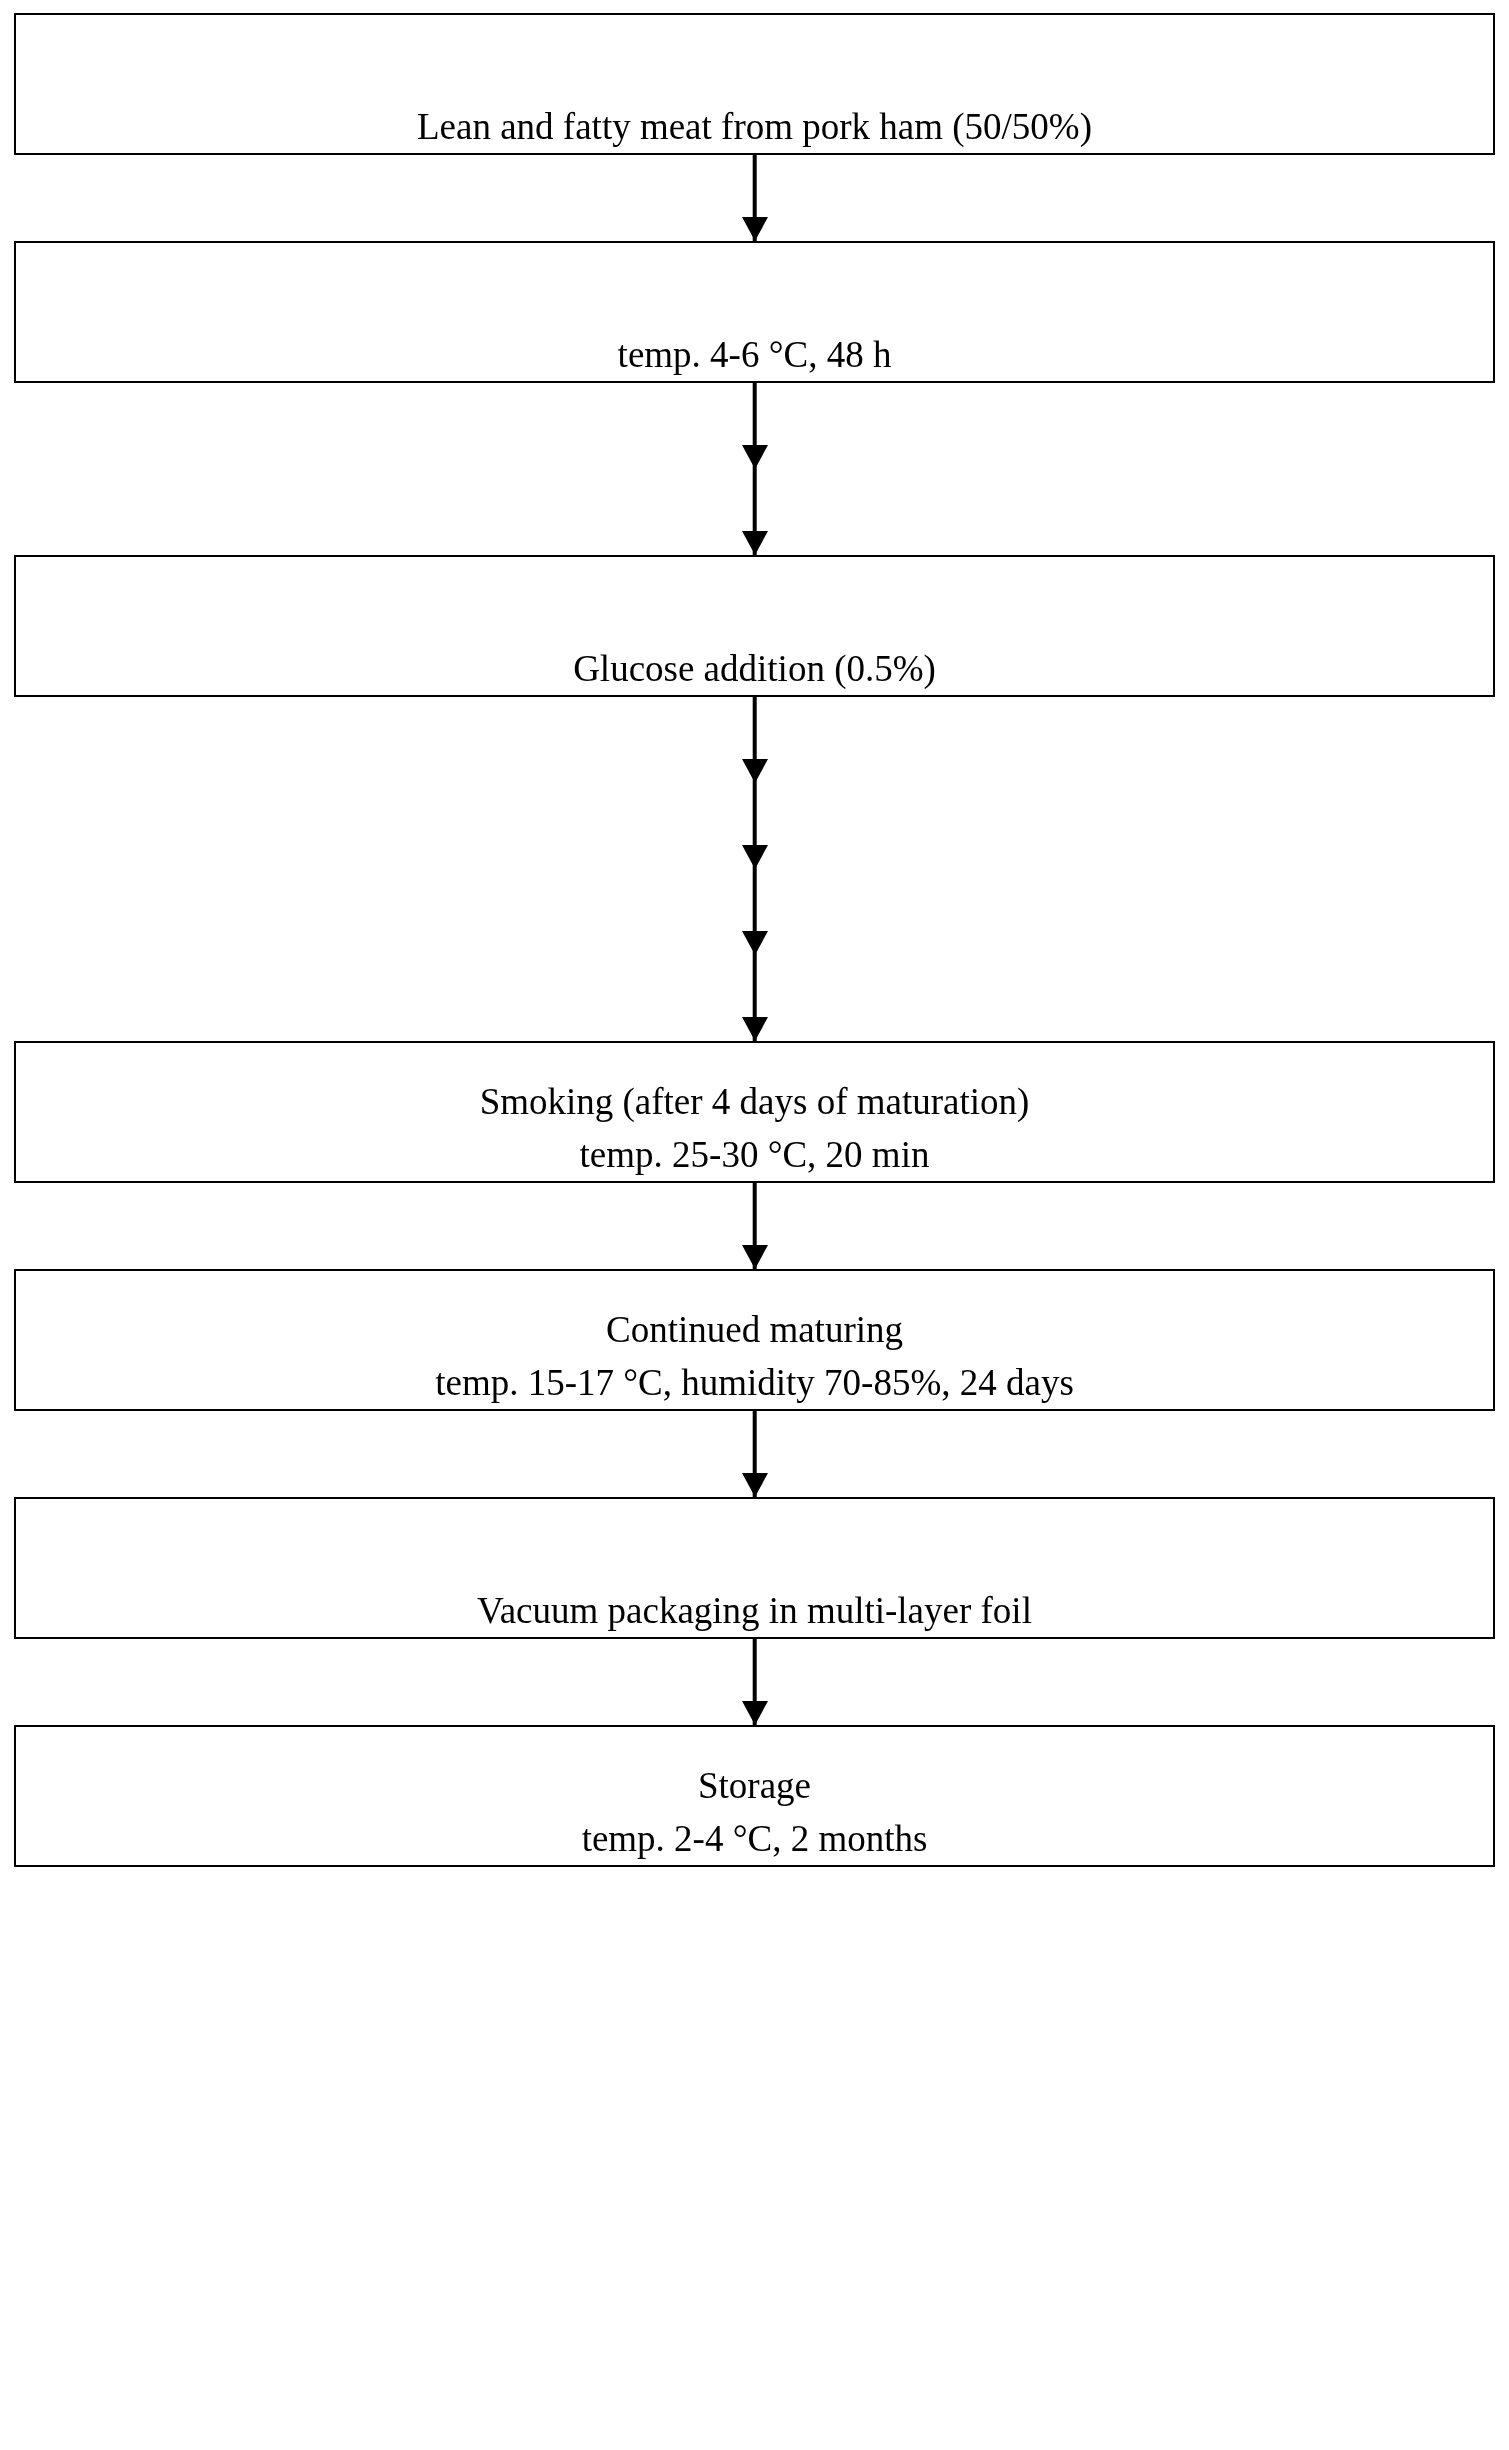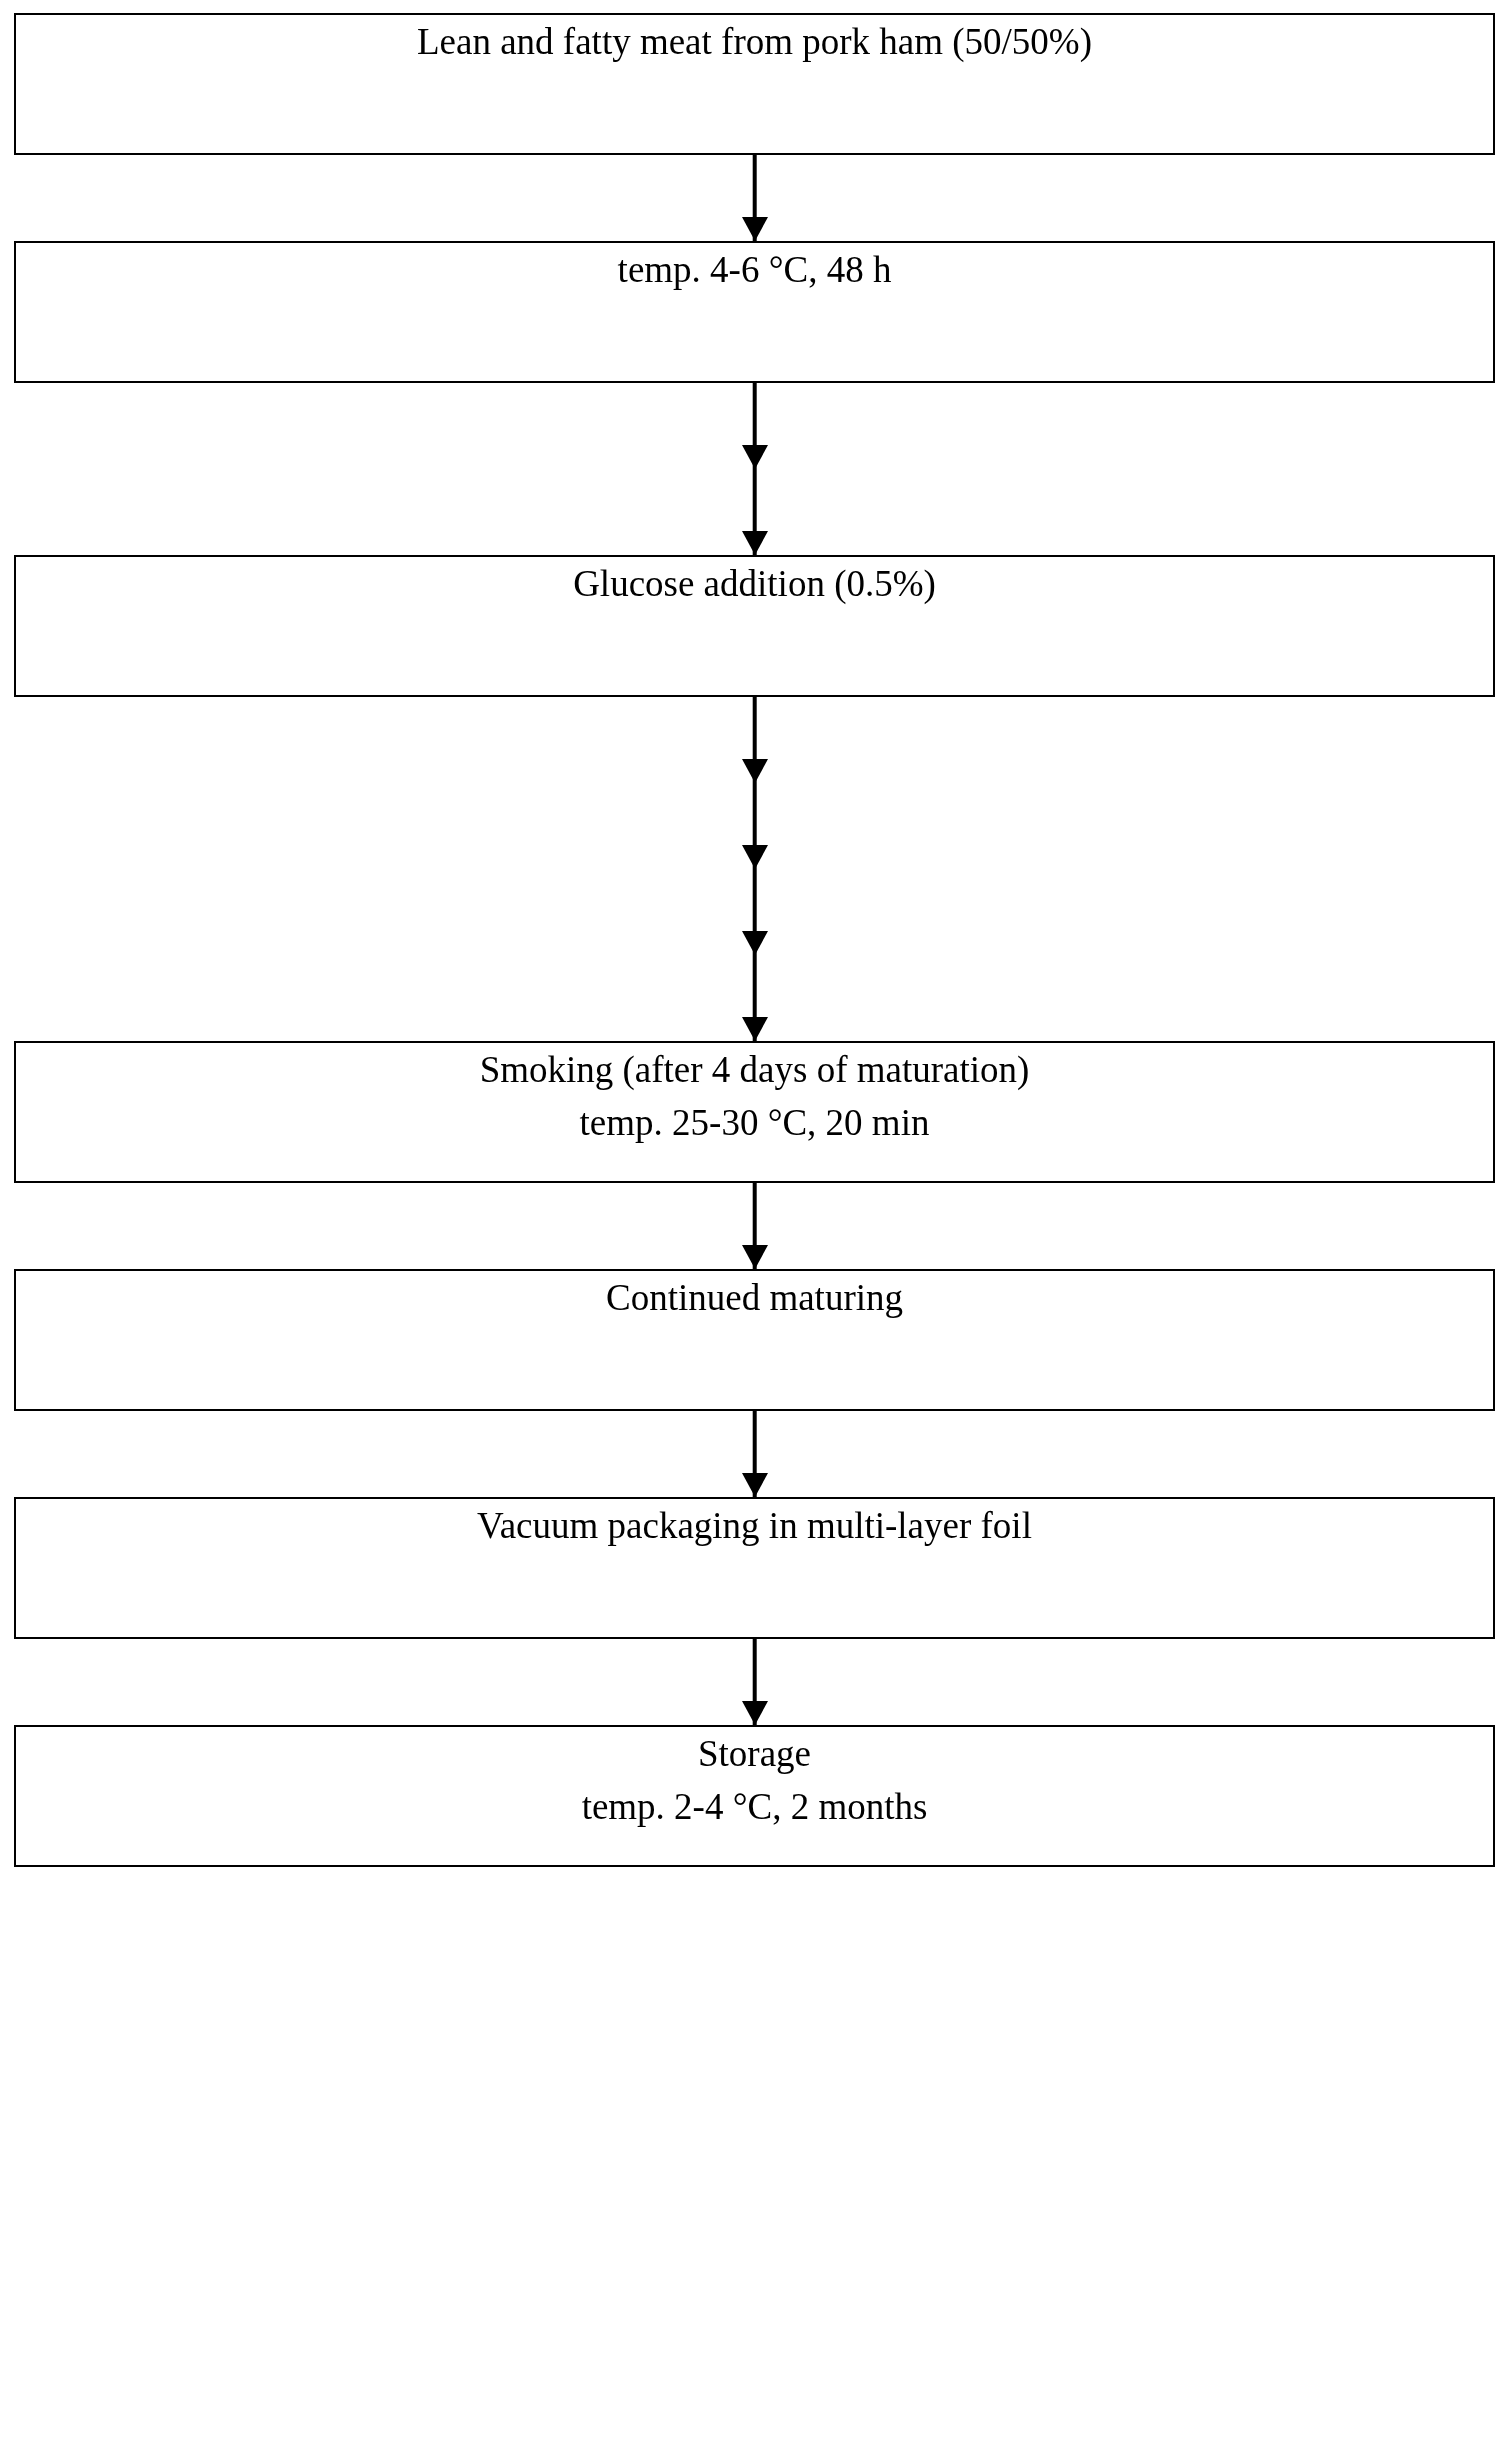--- a/index.html
+++ b/index.html
@@ -18,21 +18,21 @@
     width: 1509px;
     padding: 12.6px 14.3px 0 14.3px;
   }
   .flow-box {
     box-sizing: border-box;
     height: 142px;
     border: 2.9px solid #000000;
     background: #ffffff;
     display: flex;
     flex-direction: column;
-    justify-content: flex-start;
+    justify-content: flex-end;
     align-items: center;
     text-align: center;
     font-size: 37px;
     line-height: 53px;
   }
   .flow-box .line {
     display: block;
     white-space: nowrap;
   }
   .flow-arrow {
@@ -121,20 +121,21 @@
     <span class="line">temp. 25-30 °C, 20 min</span>
   </div>
 
   <div class="flow-arrow">
     <div class="shaft"></div>
     <div class="head"></div>
   </div>
 
   <div class="flow-box">
     <span class="line">Continued maturing</span>
+    <span class="line">temp. 15-17 °C, humidity 70-85%, 24 days</span>
   </div>
 
   <div class="flow-arrow">
     <div class="shaft"></div>
     <div class="head"></div>
   </div>
 
   <div class="flow-box">
     <span class="line">Vacuum packaging in multi-layer foil</span>
   </div>

